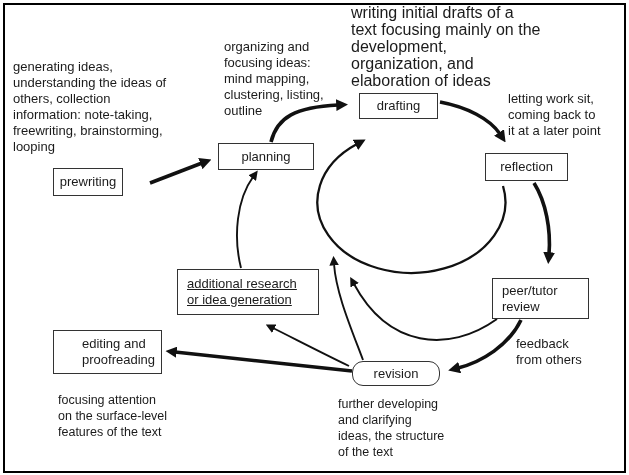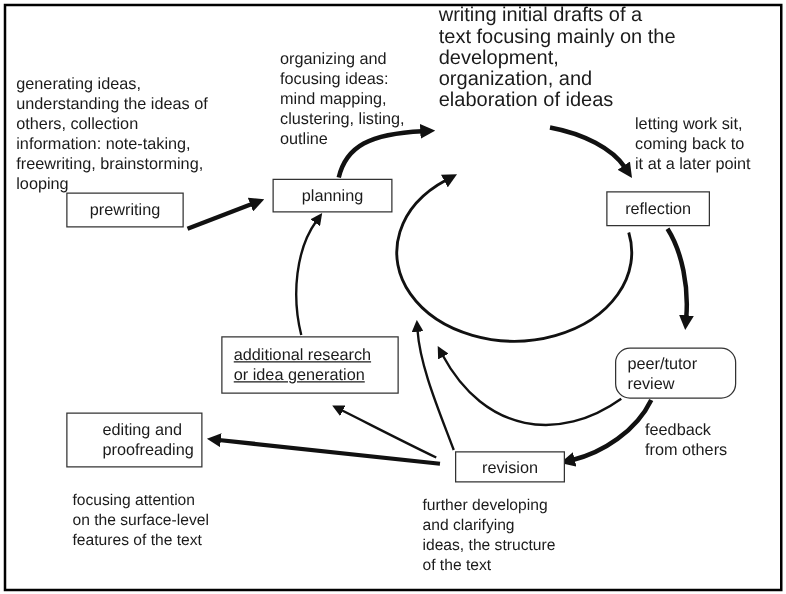--- a/index.html
+++ b/index.html
@@ -71,26 +71,27 @@
       <path d="M521 320 C509 345 482 362 458 368" stroke-width="3.6" marker-end="url(#ahB)"></path>
       <path d="M352 371 L175 352" stroke-width="3.4" marker-end="url(#ahB)"></path>
       <path d="M503 186 A94 71 0 1 1 357 144" stroke-width="2.3" marker-end="url(#ahT)"></path>
       <path d="M363 360 C351 328 336 293 334 264" stroke-width="1.9" marker-end="url(#ahT)"></path>
       <path d="M497 319 C448 354 388 347 354 284" stroke-width="1.9" marker-end="url(#ahT)"></path>
       <path d="M349 366 C320 352 297 340 273 328" stroke-width="1.9" marker-end="url(#ahT)"></path>
       <path d="M241 268 C233 236 237 199 253 177" stroke-width="1.9" marker-end="url(#ahT)"></path>
     </g>
   </svg>
 
-  <div class="node" style="left:53px; top:154px; width:94px; height:28px;">prewriting</div>
+  <div class="node" style="left:53px; top:168px; width:70px; height:28px;">prewriting</div>
   <div class="node" style="left:218px; top:143px; width:96px; height:27px;">planning</div>
+  <div class="node" style="left:359px; top:93px; width:79px; height:26px;">drafting</div>
   <div class="node" style="left:485px; top:153px; width:83px; height:28px;">reflection</div>
-  <div class="node left" style="left:492px; top:278px; width:97px; height:41px;border-radius:12px;">peer/tutor
+  <div class="node left" style="left:492px; top:278px; width:97px; height:41px;">peer/tutor
 review</div>
-  <div class="node" style="left:364px; top:361px; width:88px; height:25px;">revision</div>
+  <div class="node" style="left:352px; top:361px; width:88px; height:25px;border-radius:11px;">revision</div>
   <div class="node left" style="left:177px; top:269px; width:142px; height:46px;text-decoration:underline;">additional research
 or idea generation</div>
   <div class="node left" style="left:53px; top:330px; width:109px; height:44px;padding-left:28px;">editing and
 proofreading</div>
 
   <div class="note" style="left:13px; top:59px;">generating ideas,
 understanding the ideas of
 others, collection
 information: note-taking,
 freewriting, brainstorming,

